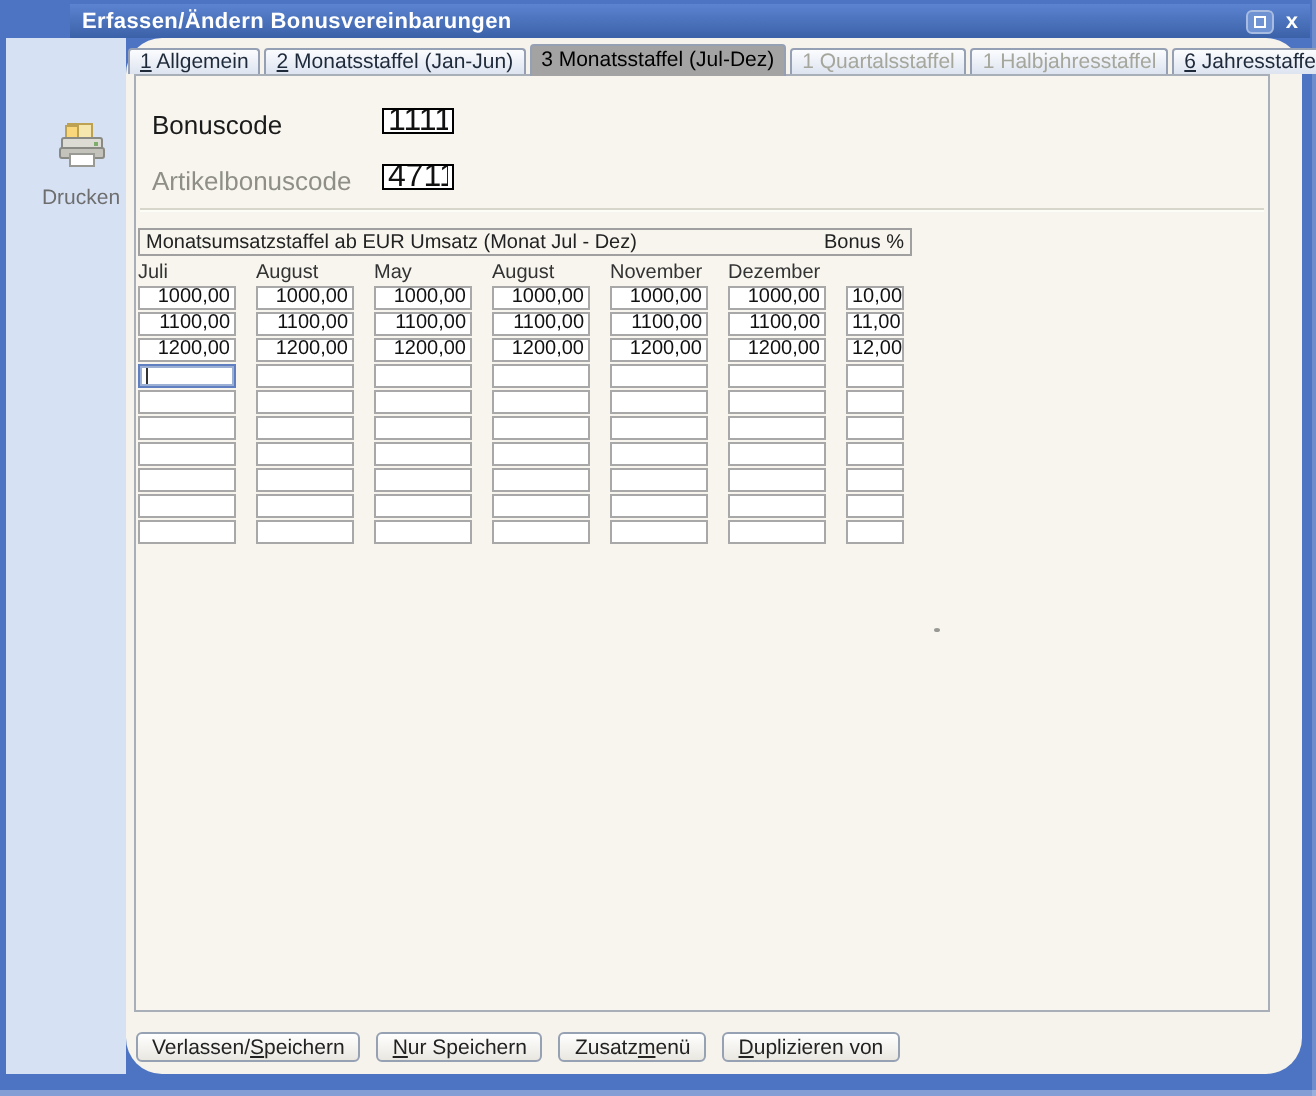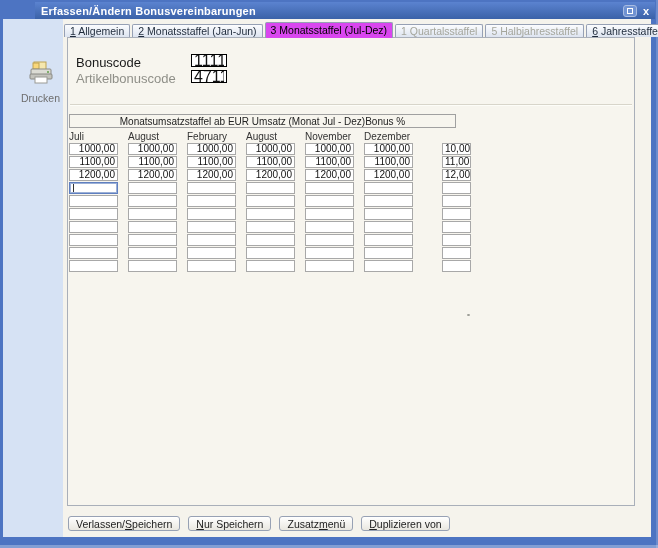--- a/index.html
+++ b/index.html
@@ -32,34 +32,35 @@
     position: absolute; top: 19px; left: 3px; width: 60px; height: 518px;
     background: #d6e2f4;
   }
   .print-tool { margin-top: 42px; text-align: center; cursor: default; padding-left: 15px; }
   .print-label { font-size: 10.5px; color: #6e6e6e; margin-top: 3px; }
 
   
   .main {
     position: absolute; top: 19px; left: 63px; width: 588px; height: 518px;
     background: #f5f3ec;
+    border-radius: 18px;
   }
 
   
   .tabstrip { position: absolute; top: 3px; left: 1px; height: 15px; display: flex; align-items: flex-end; z-index: 3; }
   .tab {
     height: 13px; line-height: 12px; padding: 0 5px; margin-right: 2px;
     font-size: 10.5px; color: #1e2a3a; white-space: nowrap;
     border: 1px solid #96a0b4; border-bottom: none; border-radius: 2px 2px 0 0;
     background: linear-gradient(#fbfcfe, #dde4f0);
     cursor: default;
   }
   .tab.active {
     height: 16px; line-height: 15px; margin-bottom: -1px;
-    background: #d946ef; color: #000; font-weight: normal;
+    background: #a3a3a3; color: #000; font-weight: normal;
   }
   .tab.disabled { color: #a5a69c; }
 
   
   .panel {
     position: absolute; top: 18px; left: 4px; width: 568px; height: 469px;
     background: #f7f5ee; border: 1px solid #a9afb9; z-index: 2;
   }
 
   
@@ -72,37 +73,37 @@
     font-family: "Liberation Sans", sans-serif; font-size: 16px; padding: 0 2px; color: #111;
   }
   .w36 { width: 36px; } .w14 { width: 14px; }
 
   .separator { position: absolute; left: 2px; right: 2px; top: 66px; border-top: 1px solid #d8d5ca; border-bottom: 1px solid #fdfdf8; }
 
   
   .staffel-header {
     position: absolute; left: 1px; top: 76px; width: 387px; height: 14px;
     border: 1px solid #a0a0a0; background: #f7f5ee;
-    display: flex; justify-content: center; align-items: center;
+    display: flex; justify-content: space-between; align-items: center;
     padding: 0 3px; font-size: 10px; color: #222;
   }
 
   
   #grid {
     position: absolute; left: 1px; top: 93px;
     display: grid; grid-template-columns: repeat(6, 49px) 31px;
     column-gap: 10px; row-gap: 1px;
   }
   .colhead { height: 11px; font-size: 10px; color: #333; line-height: 11px; }
   .cell {
     height: 12px; width: 100%; border: 1px solid #a8a8a8; background: #fff;
     font-size: 10px; line-height: 10px; text-align: right; padding: 0 2px;
     color: #111; cursor: text;
   }
-  .cell.bonus { margin-left: 19px; width: 29px; }
+  .cell.bonus { margin-left: 0; width: 29px; }
   .cell.focused {
     text-align: left; border: 1px solid #5f7fc0;
     box-shadow: inset 0 0 0 1px #9cb0d6;
   }
   .caret { display: inline-block; width: 1px; height: 8px; background: #333; margin: 1px 0 0 1px; vertical-align: top; }
 
   .speck { position: absolute; left: 399px; top: 276px; width: 3px; height: 2px; background: #9a9a94; border-radius: 50%; }
 
   
   .buttonrow { position: absolute; left: 5px; top: 497px; display: flex; gap: 8px; }
@@ -143,46 +144,46 @@
     </div>
   </div>
 
   <div class="main">
 
     <div class="tabstrip" id="tabstrip">
         <div class="tab"><u>1</u> Allgemein</div>
         <div class="tab"><u>2</u> Monatsstaffel (Jan-Jun)</div>
         <div class="tab active">3 Monatsstaffel (Jul-Dez)</div>
         <div class="tab disabled">1 Quartalsstaffel</div>
-        <div class="tab disabled">5 Halbjahresstaffel</div>
+        <div class="tab disabled">1 Halbjahresstaffel</div>
         <div class="tab"><u>6</u> Jahresstaffel</div>
       </div>
 
     <div class="panel">
 
       <div class="field-row" style="top:16px">
         <span class="f-label">Bonuscode</span>
         <input class="f-input w36" value="1111" style="">
       </div>
-      <div class="field-row" style="top:32px">
+      <div class="field-row" style="top:44px">
         <span class="f-label muted">Artikelbonuscode</span>
         <input class="f-input w36" value="4711" style="">
       </div>
 
       <div class="separator"></div>
 
       <div class="staffel-header">
         <span>Monatsumsatzstaffel ab EUR Umsatz (Monat Jul - Dez)</span>
         <span>Bonus %</span>
       </div>
 
       <div id="grid">
           <div class="colhead">Juli</div>
           <div class="colhead">August</div>
-          <div class="colhead">February</div>
+          <div class="colhead">May</div>
           <div class="colhead">August</div>
           <div class="colhead">November</div>
           <div class="colhead">Dezember</div>
           <div class="colhead"></div>
           <div class="cell">1000,00</div>
           <div class="cell">1000,00</div>
           <div class="cell">1000,00</div>
           <div class="cell">1000,00</div>
           <div class="cell">1000,00</div>
           <div class="cell">1000,00</div>

